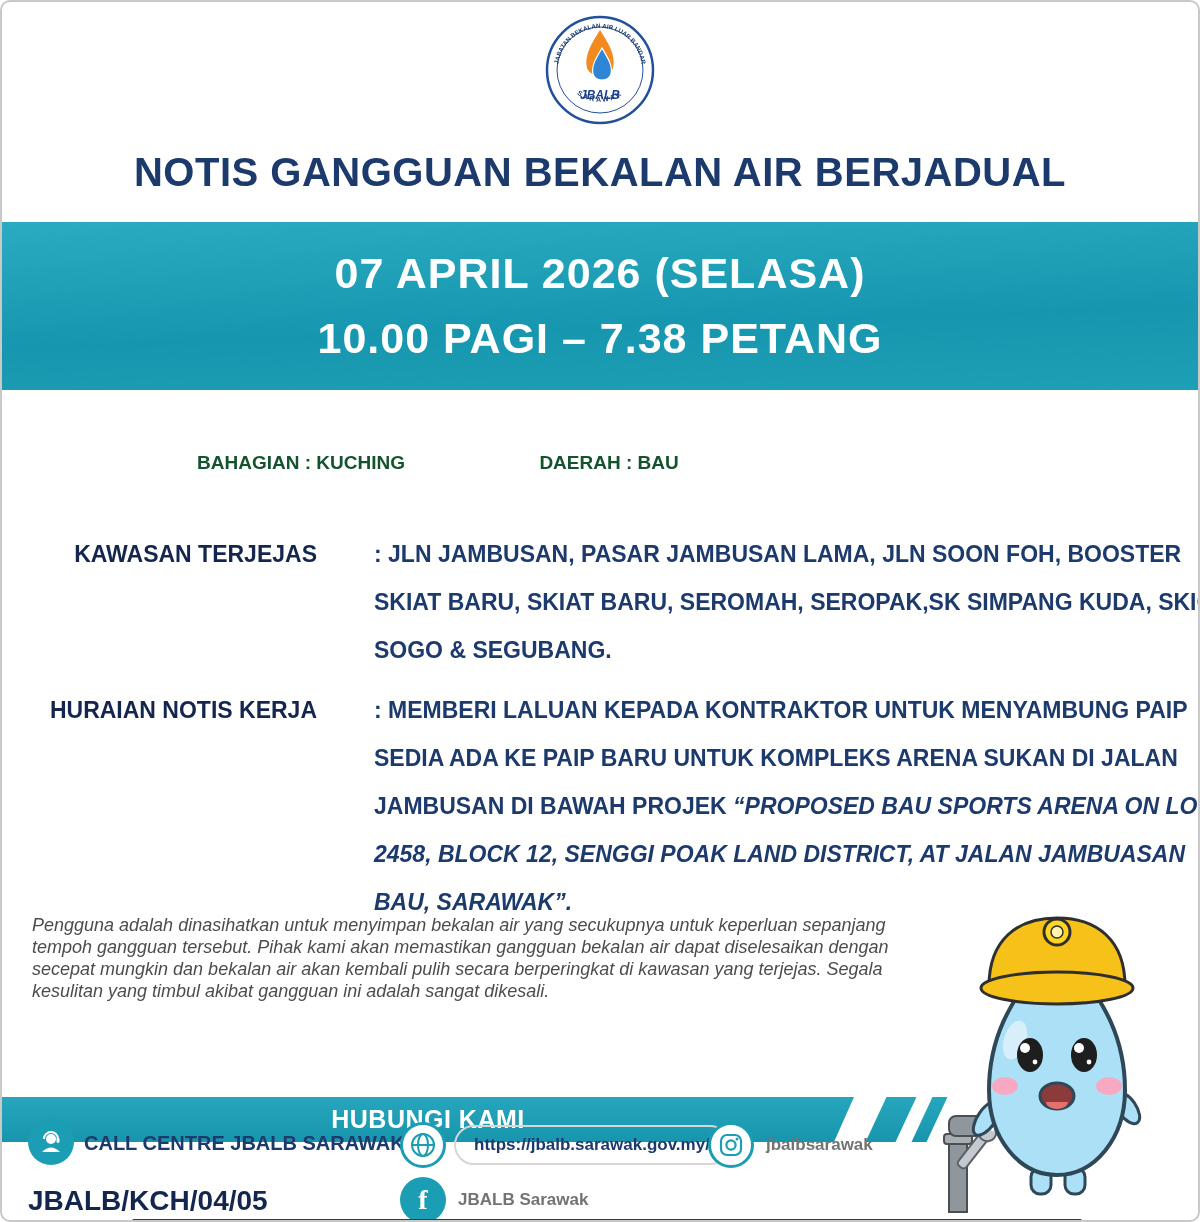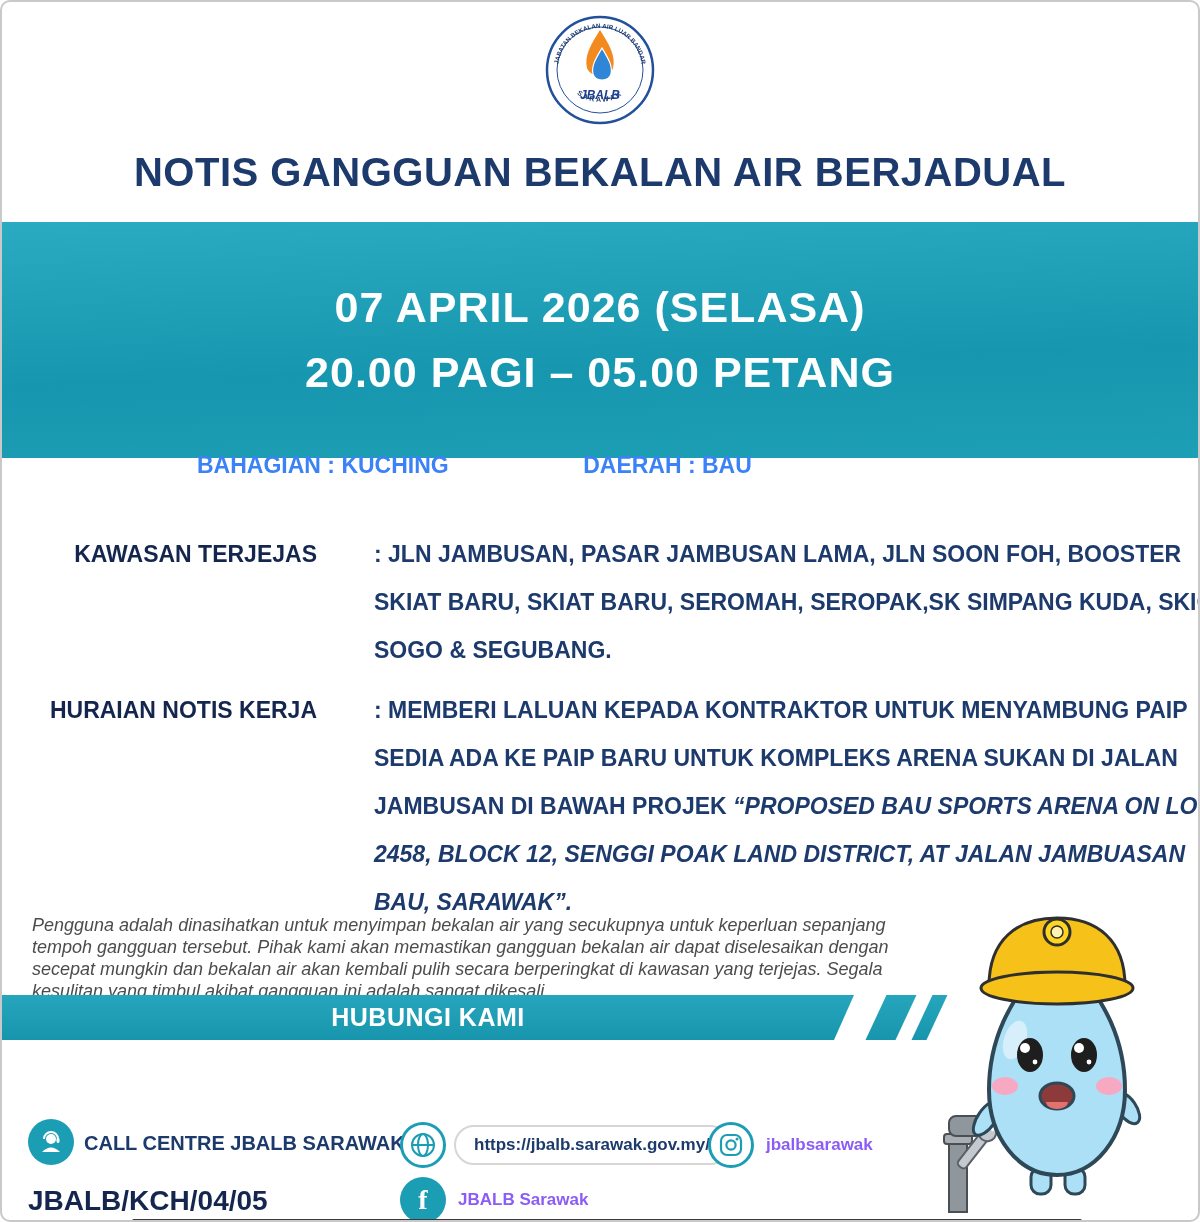--- a/index.html
+++ b/index.html
@@ -5,41 +5,41 @@
   * { margin:0; padding:0; box-sizing:border-box; }
   html,body { background:#ffffff; }
   body { width:1200px; height:1222px; font-family:"Liberation Sans",sans-serif; position:relative; }
   .poster { position:relative; width:1200px; height:1222px; background:#fff; border:2px solid #c9c9c9; border-radius:10px; overflow:hidden; }
 
   .logo-wrap { position:absolute; top:12px; left:50%; transform:translateX(-50%); }
 
   .title { position:absolute; top:148px; left:0; width:100%; text-align:center;
            font-size:40px; font-weight:700; color:#1d3a6d; letter-spacing:.5px; }
 
-  .date-banner { position:absolute; top:220px; left:0; width:100%; height:236px;
+  .date-banner { position:absolute; top:220px; left:0; width:100%; height:168px;
                  background:linear-gradient(178deg,#2aabc1 0%,#1797af 60%,#1d9fb5 100%);
                  display:flex; flex-direction:column; justify-content:center; align-items:center; gap:16px; }
   .date-banner div { color:#fff; font-size:43px; font-weight:700; letter-spacing:1px; }
 
   .region-row { position:absolute; top:450px; left:0; width:100%; }
-  .region-row span { font-size:23px; font-weight:700; color:#3b82f6; }
+  .region-row span { font-size:19px; font-weight:700; color:#14532d; }
   .bahagian-text { margin-left:195px; }
   .daerah-text { margin-left:130px;margin-top:28px; }
 
   .detail-row { position:absolute; left:12px; display:flex;gap:25px; }
   .detail-row.kawasan { top:528px; }
   .detail-row.huraian { top:684px; }
   .detail-label { width:303px; text-align:right; font-size:23px; font-weight:700; color:#14264e; line-height:48px; white-space:nowrap; }
   .detail-value { width:848px; margin-left:32px; font-size:23px; font-weight:700; color:#1d3a6d; line-height:48px; }
   .italic-part { font-style:italic; }
 
   .disclaimer { position:absolute; top:912px; left:30px; width:875px;
                 font-size:18px; font-style:italic; color:#4c4c4c; line-height:22px; }
 
-  .hubungi { position:absolute; top:993px; left:0; width:100%; height:45px; }
+  .hubungi { position:absolute; top:1095px; left:0; width:100%; height:45px; }
   .hubungi-bar { position:absolute; left:0; top:0; width:852px; height:45px;
                  background:linear-gradient(180deg,#26a6bc,#1795ad);
                  clip-path:polygon(0 0,100% 0,calc(100% - 20px) 100%,0 100%);
                  display:flex; align-items:center; justify-content:center; }
   .hubungi-bar span { color:#fff; font-size:25px; font-weight:700; letter-spacing:.5px; }
   .stripe { position:absolute; top:0; height:45px; background:linear-gradient(180deg,#26a6bc,#1795ad); transform:skewX(-25deg); }
   .stripe-1 { left:874px; width:30px; }
   .stripe-2 { left:920px; width:15px; }
 
   .contact-area { position:absolute; top:1095px; left:0; width:100%; height:125px; }
@@ -50,21 +50,21 @@
 
   .call-row { left:26px; top:22px; gap:10px; }
   .call-text div:first-child { font-size:14px; font-weight:700; color:#1d3a6d; }
   .call-text div:last-child  { font-size:20px; font-weight:700; color:#1d3a6d; margin-top:2px; }
   .ref-num { position:absolute; left:26px; top:88px; font-size:28px; font-weight:700; color:#14264e; }
 
   .web-row { left:398px; top:25px; gap:8px; }
   .web-pill { border:2px solid #d6d6d6; border-radius:22px; padding:8px 18px; font-size:17px; font-weight:700; color:#1d3a6d; }
   .fb-row { left:398px; top:80px; gap:12px; }
   .fb-f { color:#fff; font-size:28px; font-weight:700; font-family:"Liberation Serif",serif; line-height:46px; }
-  .plain-label { font-size:17px; font-weight:700; color:#8b5cf6; }
+  .plain-label { font-size:17px; font-weight:700; color:#737373; }
   .ig-row { left:706px; top:25px; gap:12px; }
 
   .mascot-wrap { position:absolute; left:925px; top:888px; }
 
   .bottom-edge { position:absolute; left:130px; top:1217px; width:950px; height:5px; background:#3a3a3a; border-radius:2px; }
 </style>
 </head>
 <body>
 
 <div class="poster">
@@ -86,21 +86,21 @@
       <path d="M56 16 C 47 30, 40 42, 43 54 C 46 64, 66 64, 69 54 C 72 42, 65 30, 56 16 Z" fill="#f28a1f"></path>
       <path d="M58 34 C 52 44, 47 52, 49 60 C 51 68, 65 68, 67 60 C 69 52, 64 44, 58 34 Z" fill="#2f86d6" stroke="#ffffff" stroke-width="1.2"></path>
       <text x="56" y="85" text-anchor="middle" font-size="12" font-weight="bold" font-style="italic" fill="#1c3f8f">JBALB</text>
     </svg>
   </div>
 
   <h1 class="title">NOTIS GANGGUAN BEKALAN AIR BERJADUAL</h1>
 
   <div class="date-banner">
     <div>07 APRIL 2026 (SELASA)</div>
-    <div>20.00 PAGI – 05.00 PETANG</div>
+    <div>10.00 PAGI – 7.38 PETANG</div>
   </div>
 
   <div class="region-row">
     <span class="bahagian-text">BAHAGIAN : KUCHING</span>
     <span class="daerah-text">DAERAH : BAU</span>
   </div>
 
   <div class="detail-row kawasan">
     <div class="detail-label">KAWASAN TERJEJAS</div>
     <div class="detail-value">: JLN JAMBUSAN, PASAR JAMBUSAN LAMA, JLN SOON FOH, BOOSTER SKIAT BARU, SKIAT BARU, SEROMAH, SEROPAK,SK SIMPANG KUDA, SKIO, SOGO &amp; SEGUBANG.</div>

